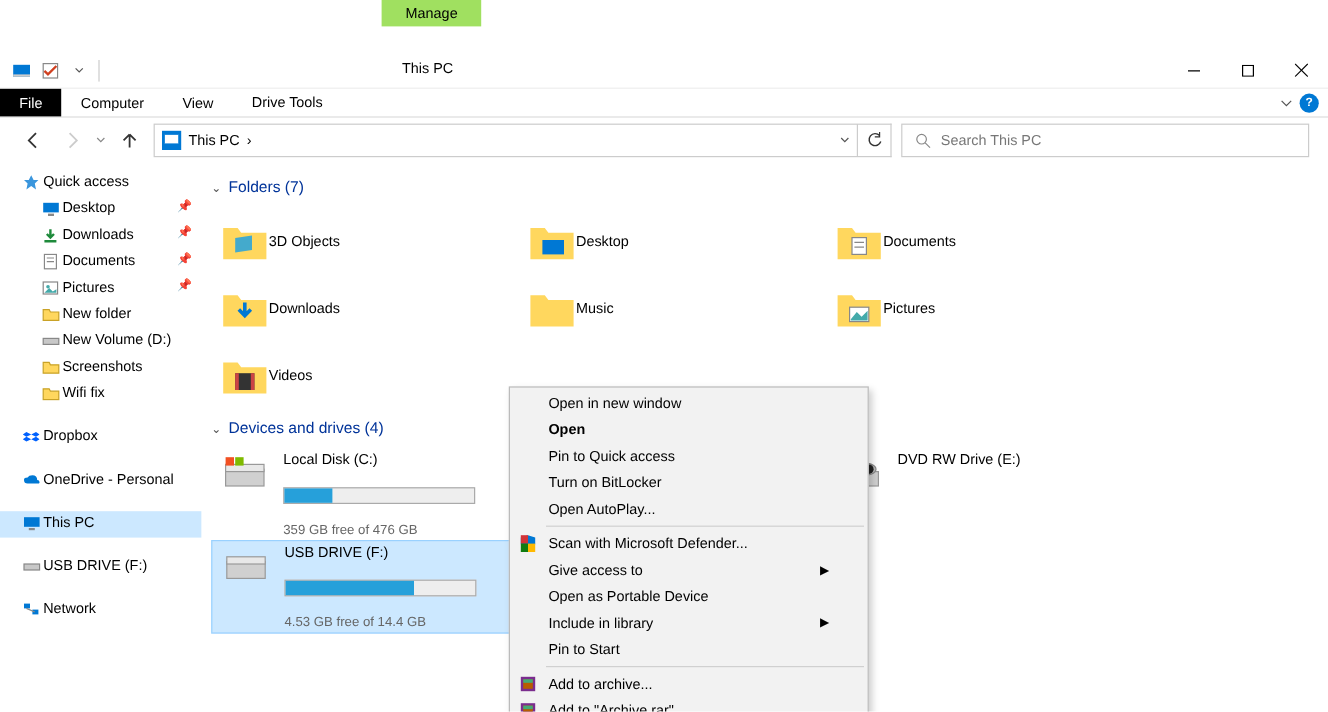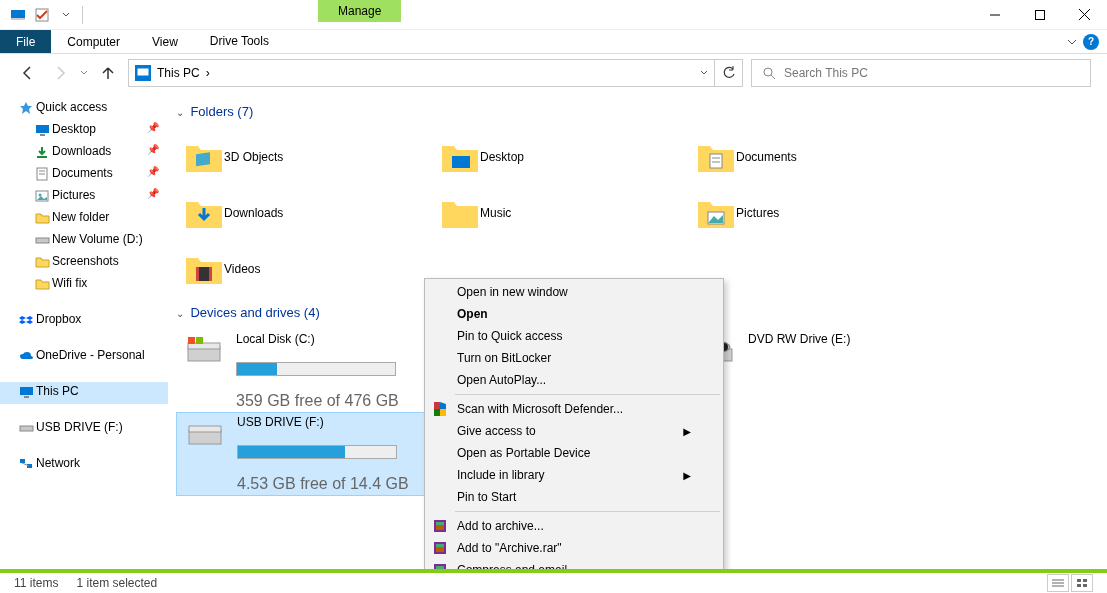--- a/index.html
+++ b/index.html
@@ -1,30 +1,30 @@
 <!DOCTYPE html>
 <html><head>
 <meta charset="utf-8">
 <style>
   * { margin: 0; padding: 0; box-sizing: border-box; font-family: "Segoe UI", sans-serif; }
   body { width: 1107px; height: 593px; background: #fff; font-size: 12px; color: #000; overflow: hidden; position: relative; }
 
   
-  .titlebar { height: 30px; display: flex; align-items: stretch; border-bottom: 1px solid #eee; }
+  .titlebar { height: 30px; display: flex; align-items: stretch; border-bottom: 1px solid #eee; margin-top: 44px; }
   .qat { display: flex; align-items: center; padding: 0 6px; }
   .qat-icon { width: 16px; height: 16px; margin: 0 4px; display:flex; align-items:center; justify-content:center;}
   .qat-divider { width: 1px; height: 18px; background: #ccc; margin: 0 4px; }
   .manage-tab { background: #a0e060; padding: 2px 20px; display: flex; align-items: center; font-size: 12px; border-bottom: 0; height: 22px; align-self: flex-start; margin-left: 120px;}
   .title-text { padding: 6px 12px; flex: 1; }
   .win-controls { display: flex; }
   .win-btn { width: 45px; display: flex; align-items: center; justify-content: center; font-size: 14px; }
 
   
   .ribbon { height: 24px; display: flex; align-items: stretch; border-bottom: 1px solid #ddd; position: relative; }
-  .ribbon-file { background: #0c4a6e; color: #fff; padding: 6px 16px; display: flex; align-items: center; }
+  .ribbon-file { background: #000000; color: #fff; padding: 6px 16px; display: flex; align-items: center; }
   .ribbon-tab { padding: 4px 16px; display: flex; align-items: center; }
   .drive-tools { padding: 4px 10px; margin-left: 6px; }
   .ribbon-right { margin-left: auto; display: flex; align-items: center; padding-right: 8px; gap: 6px; }
   .help-icon { width: 16px; height: 16px; border-radius: 50%; background: #0078d4; color: #fff; display: flex; align-items: center; justify-content: center; font-size: 10px; font-weight: bold; }
 
   
   .addressbar { height: 38px; display: flex; align-items: center; padding: 4px 16px; gap: 8px; }
   .nav-btn { width: 24px; height: 24px; display: flex; align-items: center; justify-content: center; color: #555; }
   .nav-btn.disabled { color: #ccc; }
   .address-field { flex: 1; height: 28px; border: 1px solid #ccc; display: flex; align-items: center; padding: 0 6px; gap: 6px; }
@@ -48,21 +48,21 @@
   .folder-grid { display: flex; flex-wrap: wrap; }
   .folder-item { width: 256px; height: 56px; display: flex; align-items: center; gap: 0; padding-left: 8px; }
   .folder-icon { width: 40px; height: 36px; display:flex; align-items:center; justify-content:center;}
   .drive-item { width: 256px; display: flex; gap: 12px; padding: 2px 8px; align-items: flex-start; }
   .drive-item.sel { background: #cce8ff; border:1px solid #99d1ff;}
   .drive-icon { width: 40px; height: 36px; display:flex; align-items:center; justify-content:center;}
   .drive-info { display: flex; flex-direction: column; gap: 16px; }
   .drive-bar { width: 160px; height: 14px; border: 1px solid #aaa; background: #eee; position: relative; }
   .drive-bar-fill { height: 100%; background: #26a0da; }
   .drive-bar-fill.red { background: #d9201a; }
-  .drive-sub { color: #666; font-size: 16px; }
+  .drive-sub { color: #666; font-size: 11px; }
 
   
   .context-menu { position: absolute; left: 256px; top: 186px; width: 300px; background: #f2f2f2; border: 1px solid #bbb; box-shadow: 3px 3px 6px rgba(0,0,0,0.2); padding: 2px; z-index: 100; }
   .cm-item { height: 22px; display: flex; align-items: center; padding: 0 30px 0 30px; position: relative; }
   .cm-item.bold { font-weight: bold; }
   .cm-sep { height: 1px; background: #d0d0d0; margin: 3px 1px 3px 28px; }
   .cm-icon { position: absolute; left: 4px; width: 18px; height: 18px; display:flex; align-items:center; justify-content:center;}
   .cm-arrow { margin-left: auto; font-size: 10px; }
 
   

